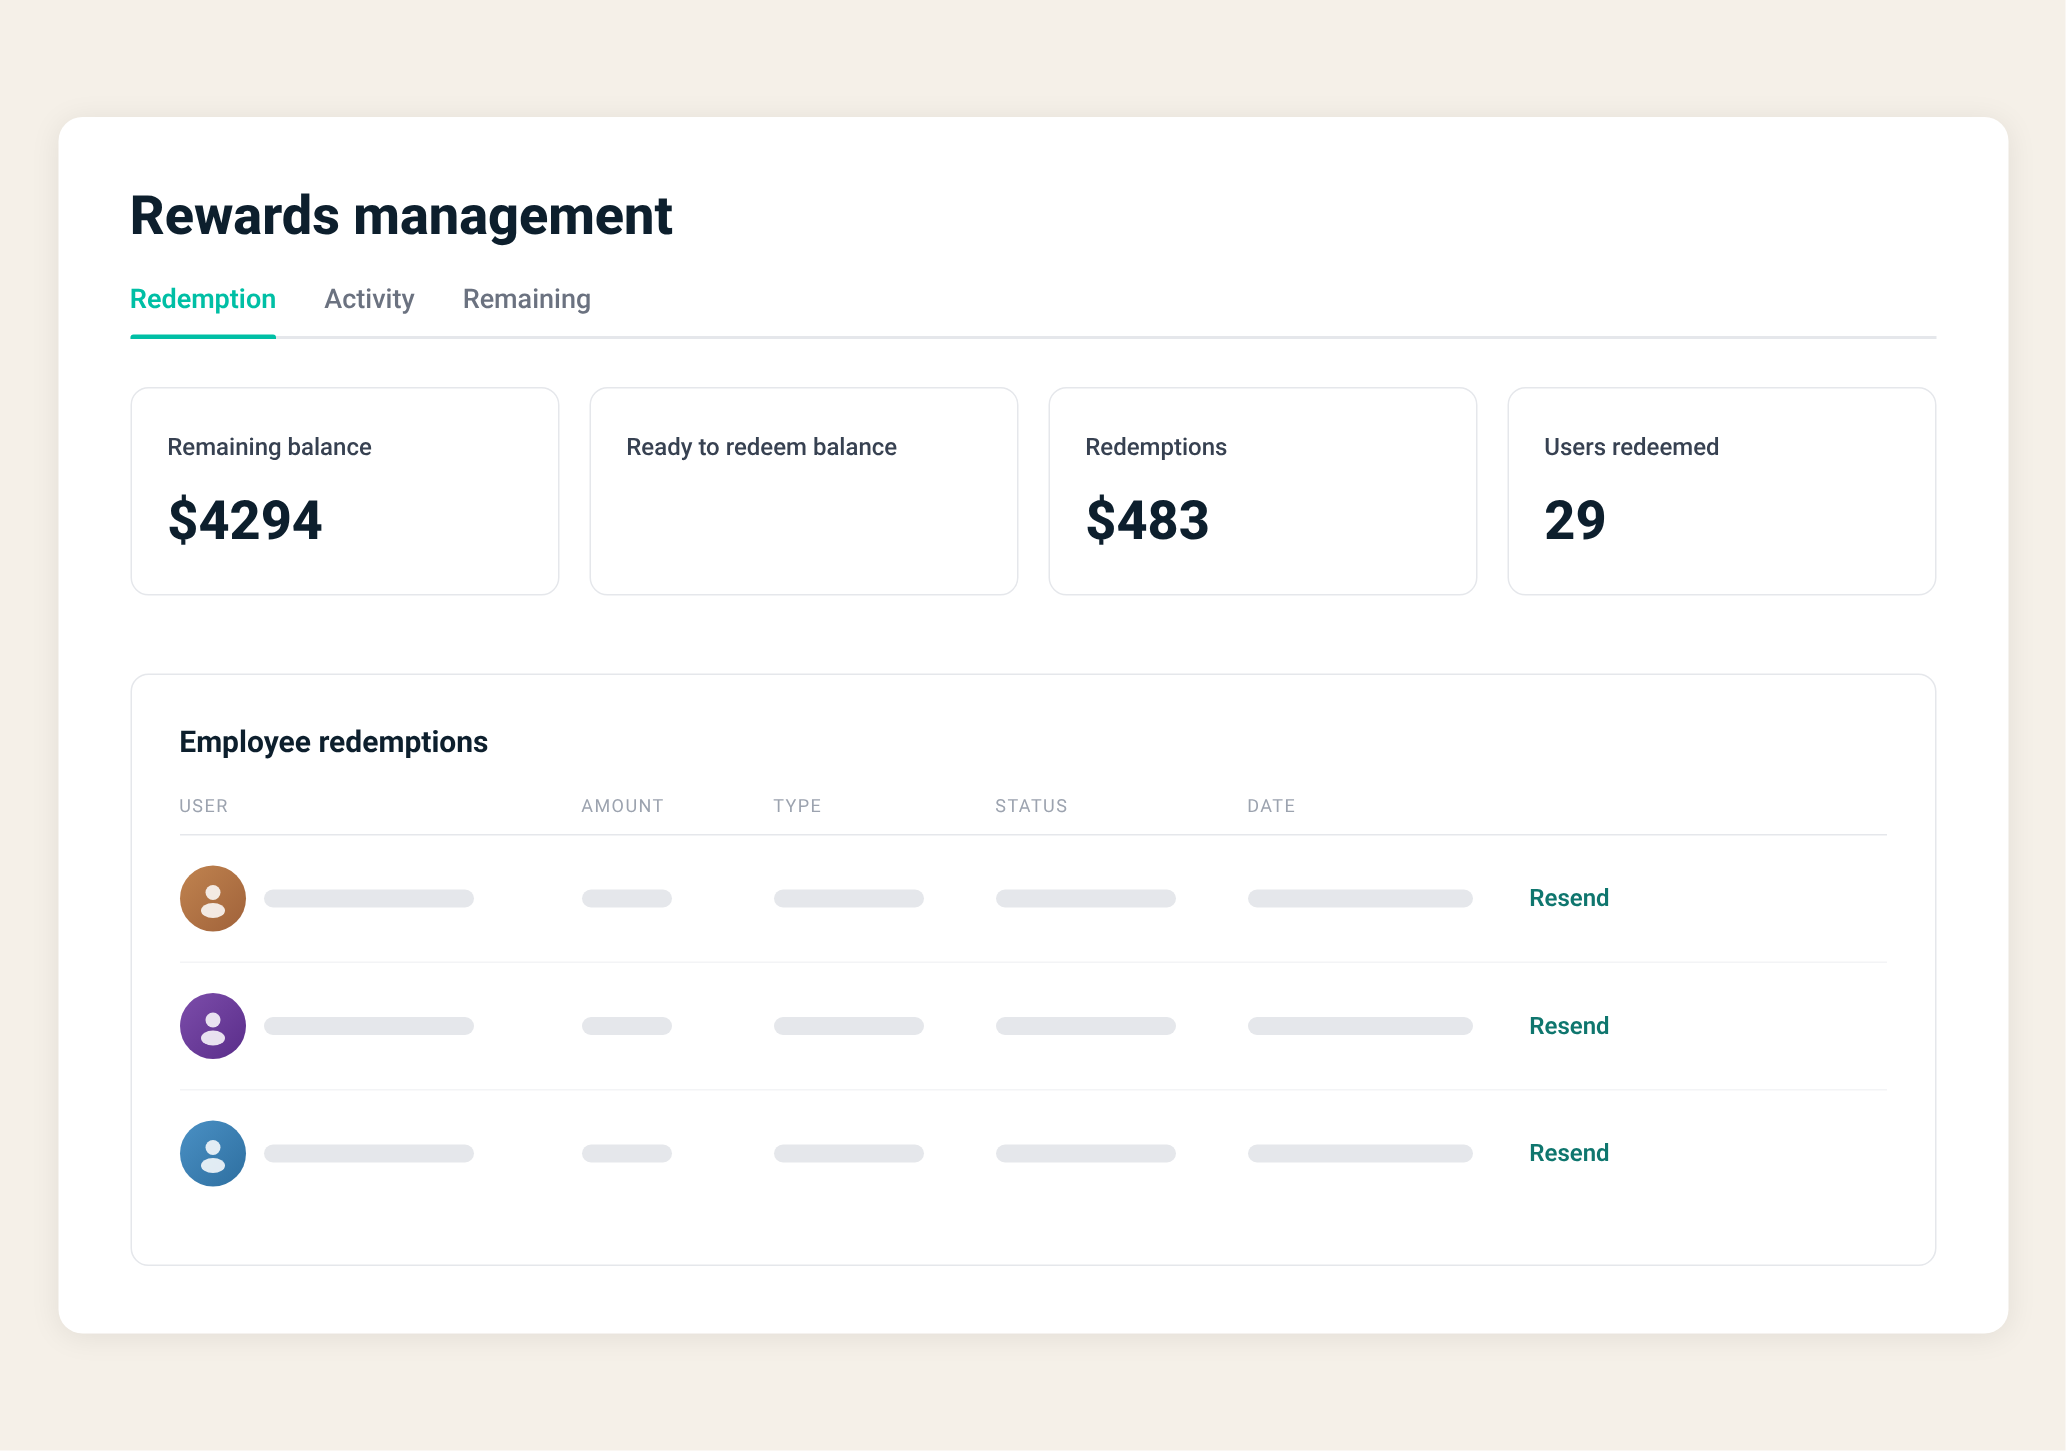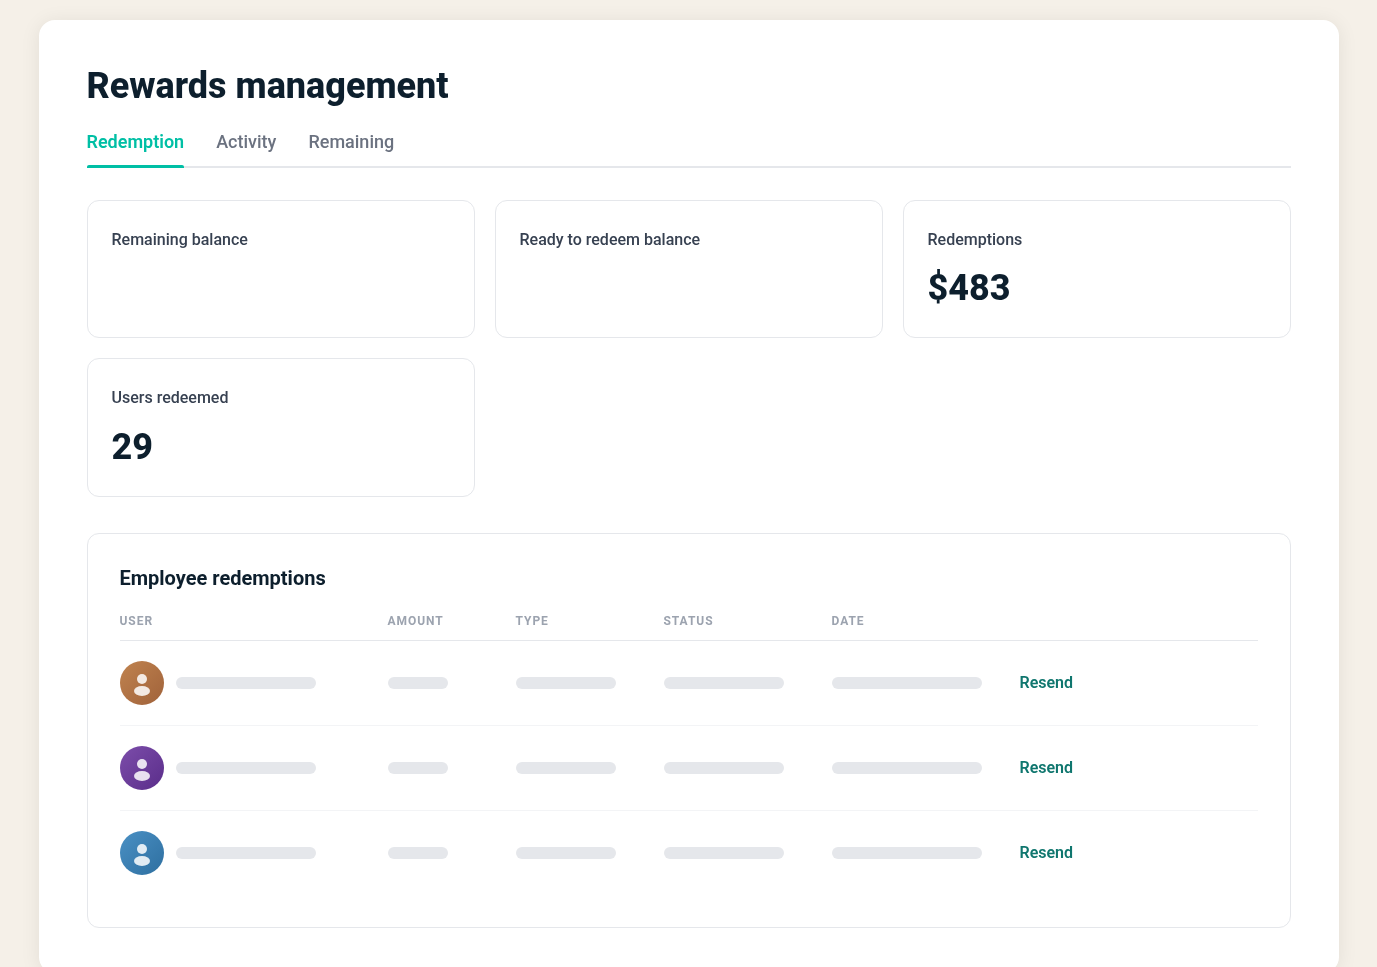--- a/index.html
+++ b/index.html
@@ -63,23 +63,23 @@
       bottom: -2px;
       left: 0;
       right: 0;
       height: 3px;
       background: #00bfa5;
       border-radius: 2px 2px 0 0;
     }
 
     .stats-grid {
       display: grid;
-      grid-template-columns: repeat(3, 1fr);
+      grid-template-columns: repeat(4, 1fr);
       gap: 20px;
-      margin-bottom: 36px;
+      margin-bottom: 52px;
     }
 
     .stat-card {
       background: #ffffff;
       border: 1.5px solid #e5e7eb;
       border-radius: 12px;
       padding: 28px 24px;
     }
 
     .stat-label {
@@ -113,21 +113,21 @@
     .table-header {
       display: grid;
       grid-template-columns: 260px 120px 140px 160px 180px 1fr;
       padding: 0 0 12px 0;
       border-bottom: 1.5px solid #e5e7eb;
       gap: 8px;
     }
 
     .table-header-cell {
       font-size: 12px;
-      font-weight: 700;
+      font-weight: 400;
       color: #9ca3af;
       letter-spacing: 0.08em;
       text-transform: uppercase;
     }
 
     .table-row {
       display: grid;
       grid-template-columns: 260px 120px 140px 160px 180px 1fr;
       padding: 20px 0;
       border-bottom: 1.5px solid #f3f4f6;
@@ -227,20 +227,21 @@
 
   <nav class="tabs">
     <a class="tab active">Redemption</a>
     <a class="tab">Activity</a>
     <a class="tab">Remaining</a>
   </nav>
 
   <div class="stats-grid">
     <div class="stat-card">
       <div class="stat-label">Remaining balance</div>
+      <div class="stat-value">$4294</div>
     </div>
     <div class="stat-card">
       <div class="stat-label">Ready to redeem balance</div>
     </div>
     <div class="stat-card">
       <div class="stat-label">Redemptions</div>
       <div class="stat-value">$483</div>
     </div>
     <div class="stat-card">
       <div class="stat-label">Users redeemed</div>

